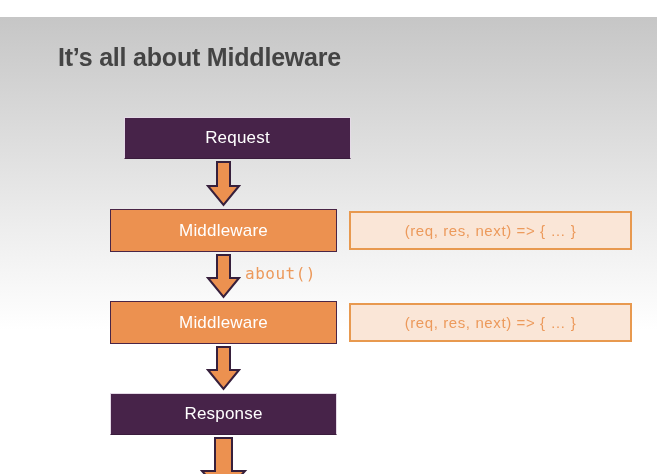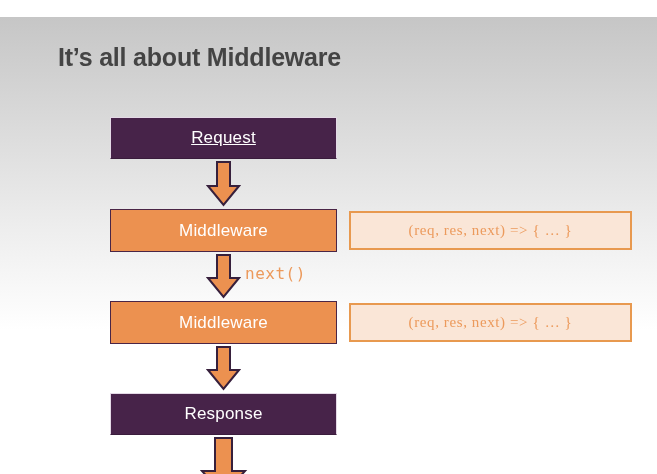--- a/index.html
+++ b/index.html
@@ -61,21 +61,21 @@
     border: 1px solid #4a2546;
   }
 
   
   .code-chip {
     position: absolute;
     box-sizing: border-box;
     background: #fae6d7;
     border: 2px solid #e8994f;
     color: #ec9a5c;
-    font-family: Liberation Serif, serif;
+    font-family: Liberation Sans, sans-serif;
     font-size: 15px;
     letter-spacing: 0.6px;
     display: flex;
     align-items: center;
     justify-content: center;
     white-space: pre;
   }
 
   
   .arrow {
@@ -91,40 +91,40 @@
     white-space: nowrap;
   }
 </style>
 </head>
 <body>
 
 <div id="slide">
 
   <div id="slide-title">It’s all about Middleware</div>
 
-  <div class="node-box dark" style="left:110px; top:100px; width:227px; height:42px;text-decoration:underline;">
+  <div class="node-box dark" style="left:124px; top:100px; width:227px; height:42px;">
     <span>Request</span>
   </div>
 
   <svg class="arrow" style="left:206px; top:144px;" width="35" height="46" viewBox="0 0 35 46">
     <polygon points="11,1 24,1 24,25 33,25 17.5,44 2,25 11,25" fill="#ec9150" stroke="#37203c" stroke-width="2" stroke-linejoin="miter"></polygon>
   </svg>
 
   <div class="node-box mid" style="left:110px; top:192px; width:227px; height:43px;">
     <span>Middleware</span>
   </div>
 
   <div class="code-chip" style="left:349px; top:194px; width:283px; height:39px;">
     <span>(req, res, next) =&gt; { … }</span>
   </div>
 
   <svg class="arrow" style="left:206px; top:237px;" width="35" height="45" viewBox="0 0 35 45">
     <polygon points="11,1 24,1 24,24 33,24 17.5,43 2,24 11,24" fill="#ec9150" stroke="#37203c" stroke-width="2" stroke-linejoin="miter"></polygon>
   </svg>
-  <div class="arrow-label" style="left:245px; top:247px;">next()</div>
+  <div class="arrow-label" style="left:245px; top:247px;">about()</div>
 
   <div class="node-box mid" style="left:110px; top:284px; width:227px; height:43px;">
     <span>Middleware</span>
   </div>
 
   <div class="code-chip" style="left:349px; top:286px; width:283px; height:39px;">
     <span>(req, res, next) =&gt; { … }</span>
   </div>
 
   <svg class="arrow" style="left:206px; top:329px;" width="35" height="45" viewBox="0 0 35 45">

